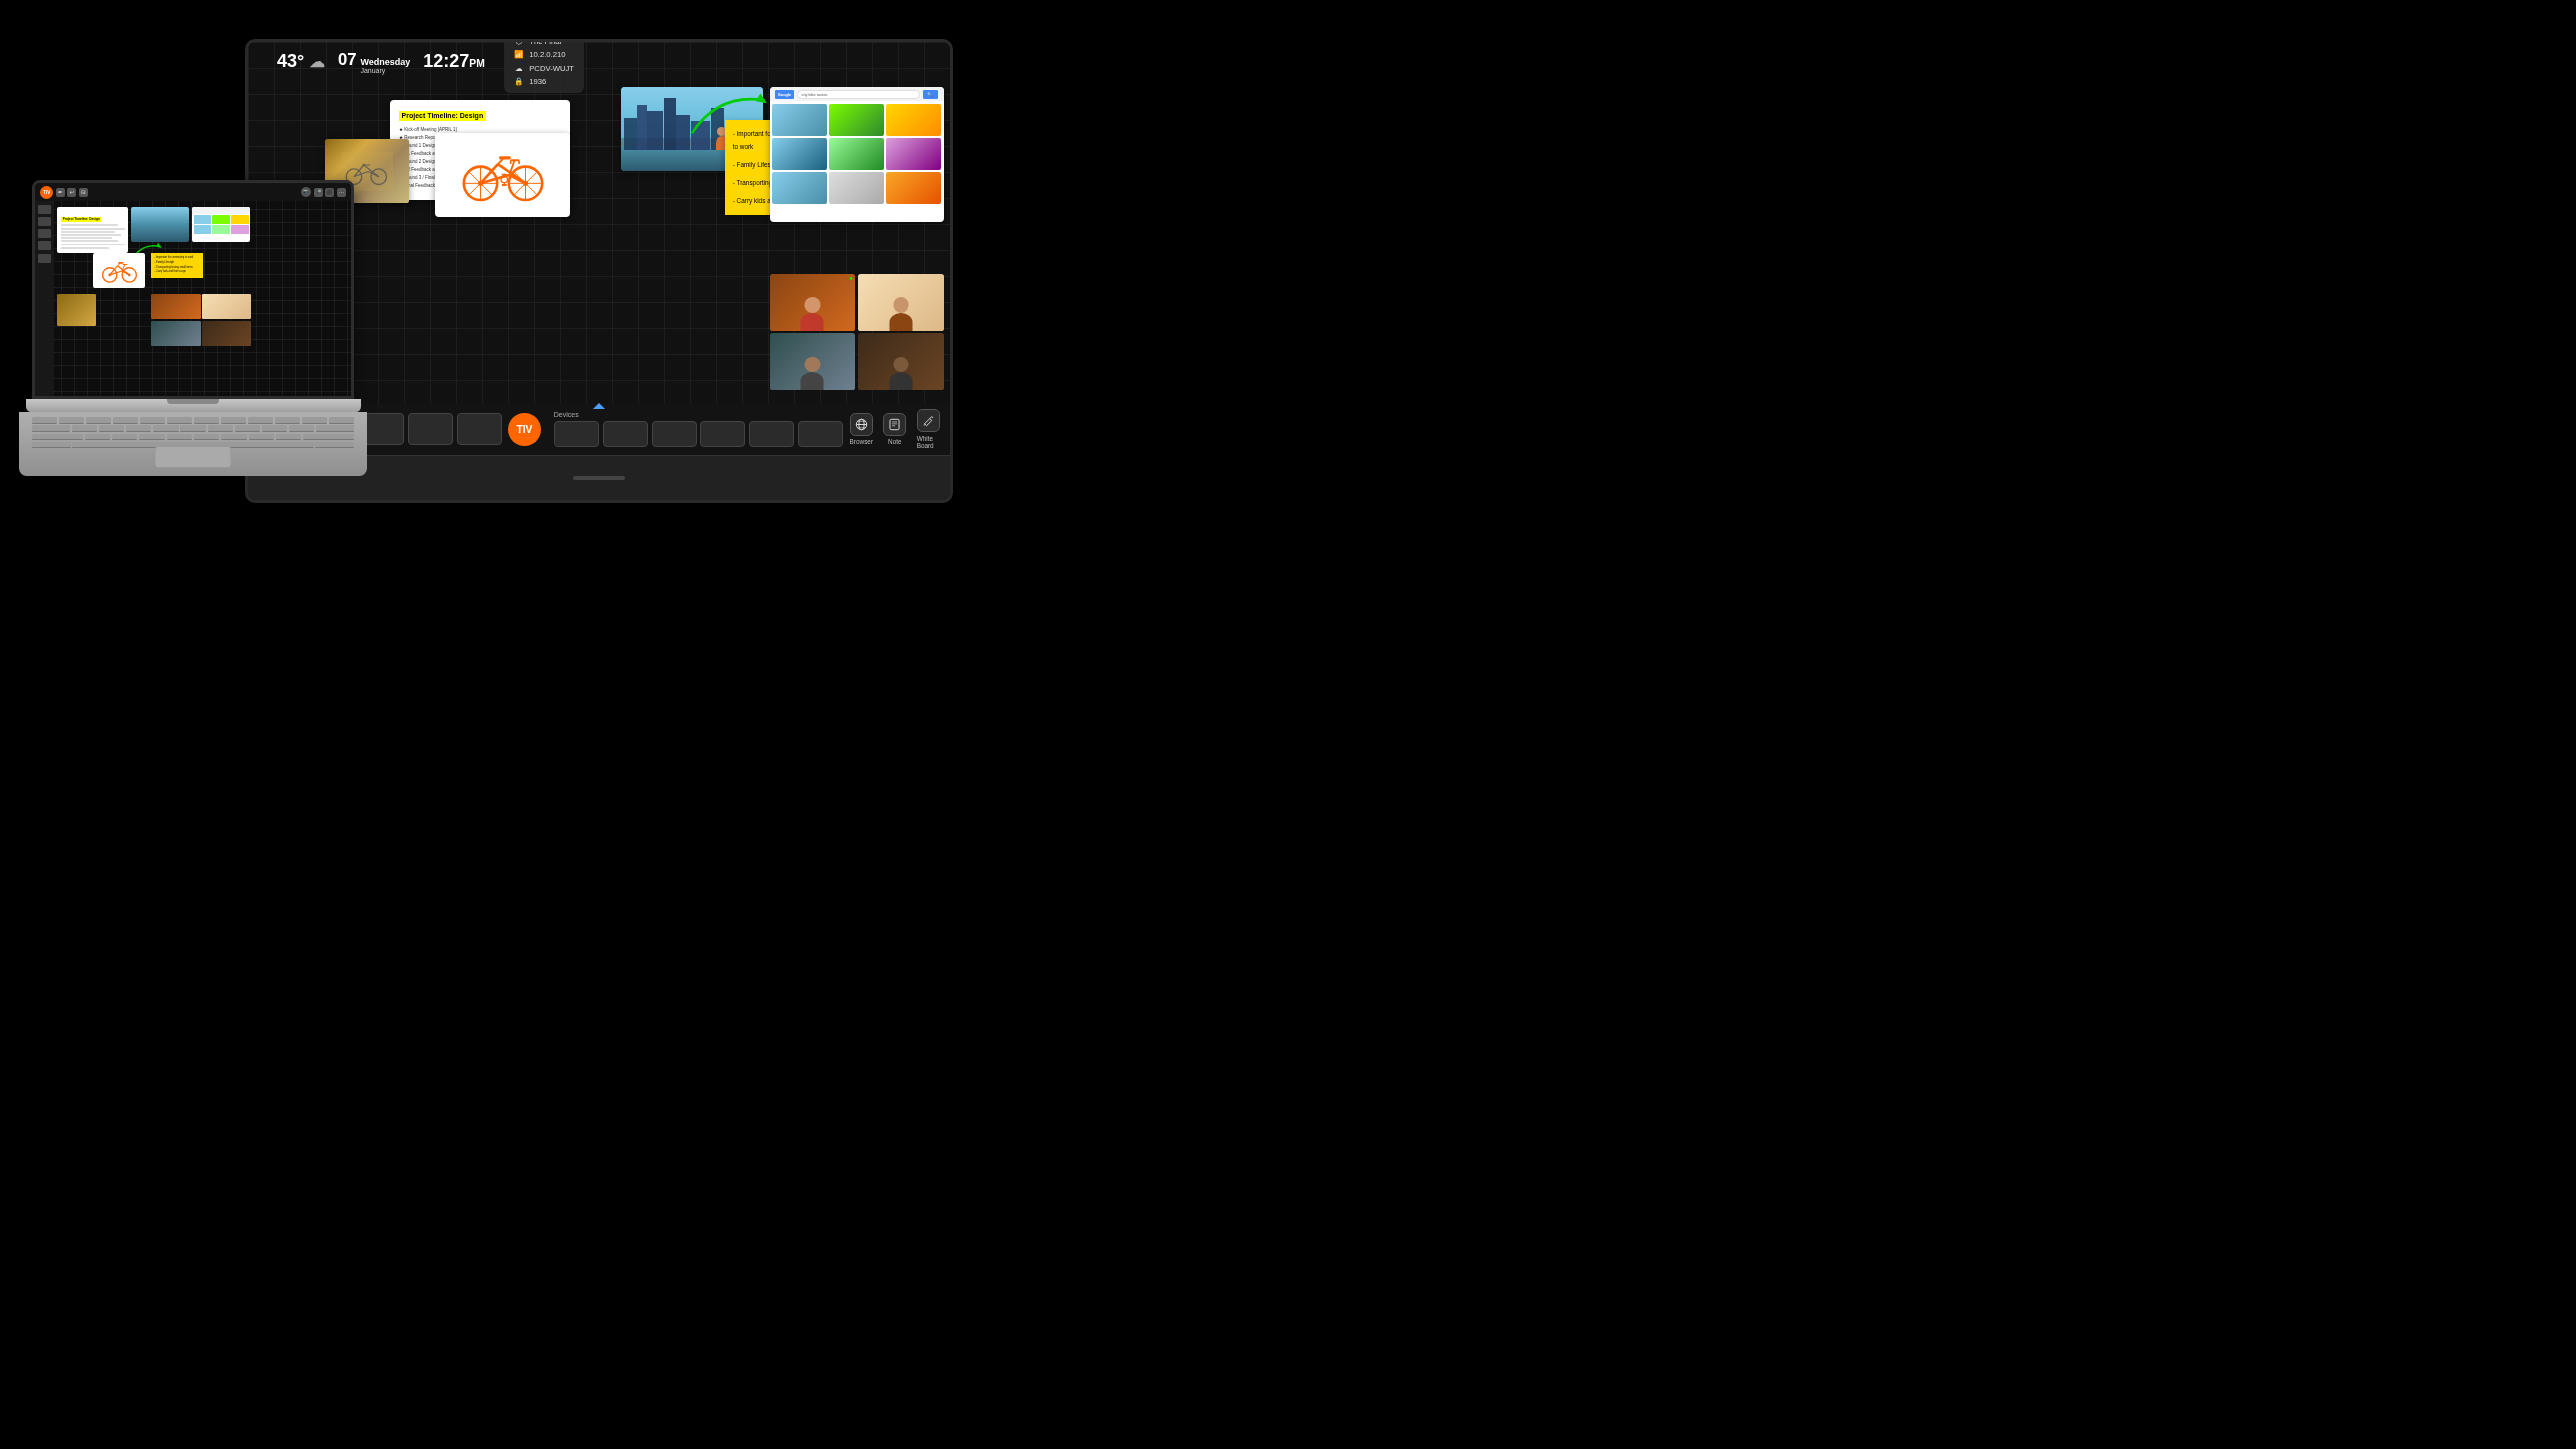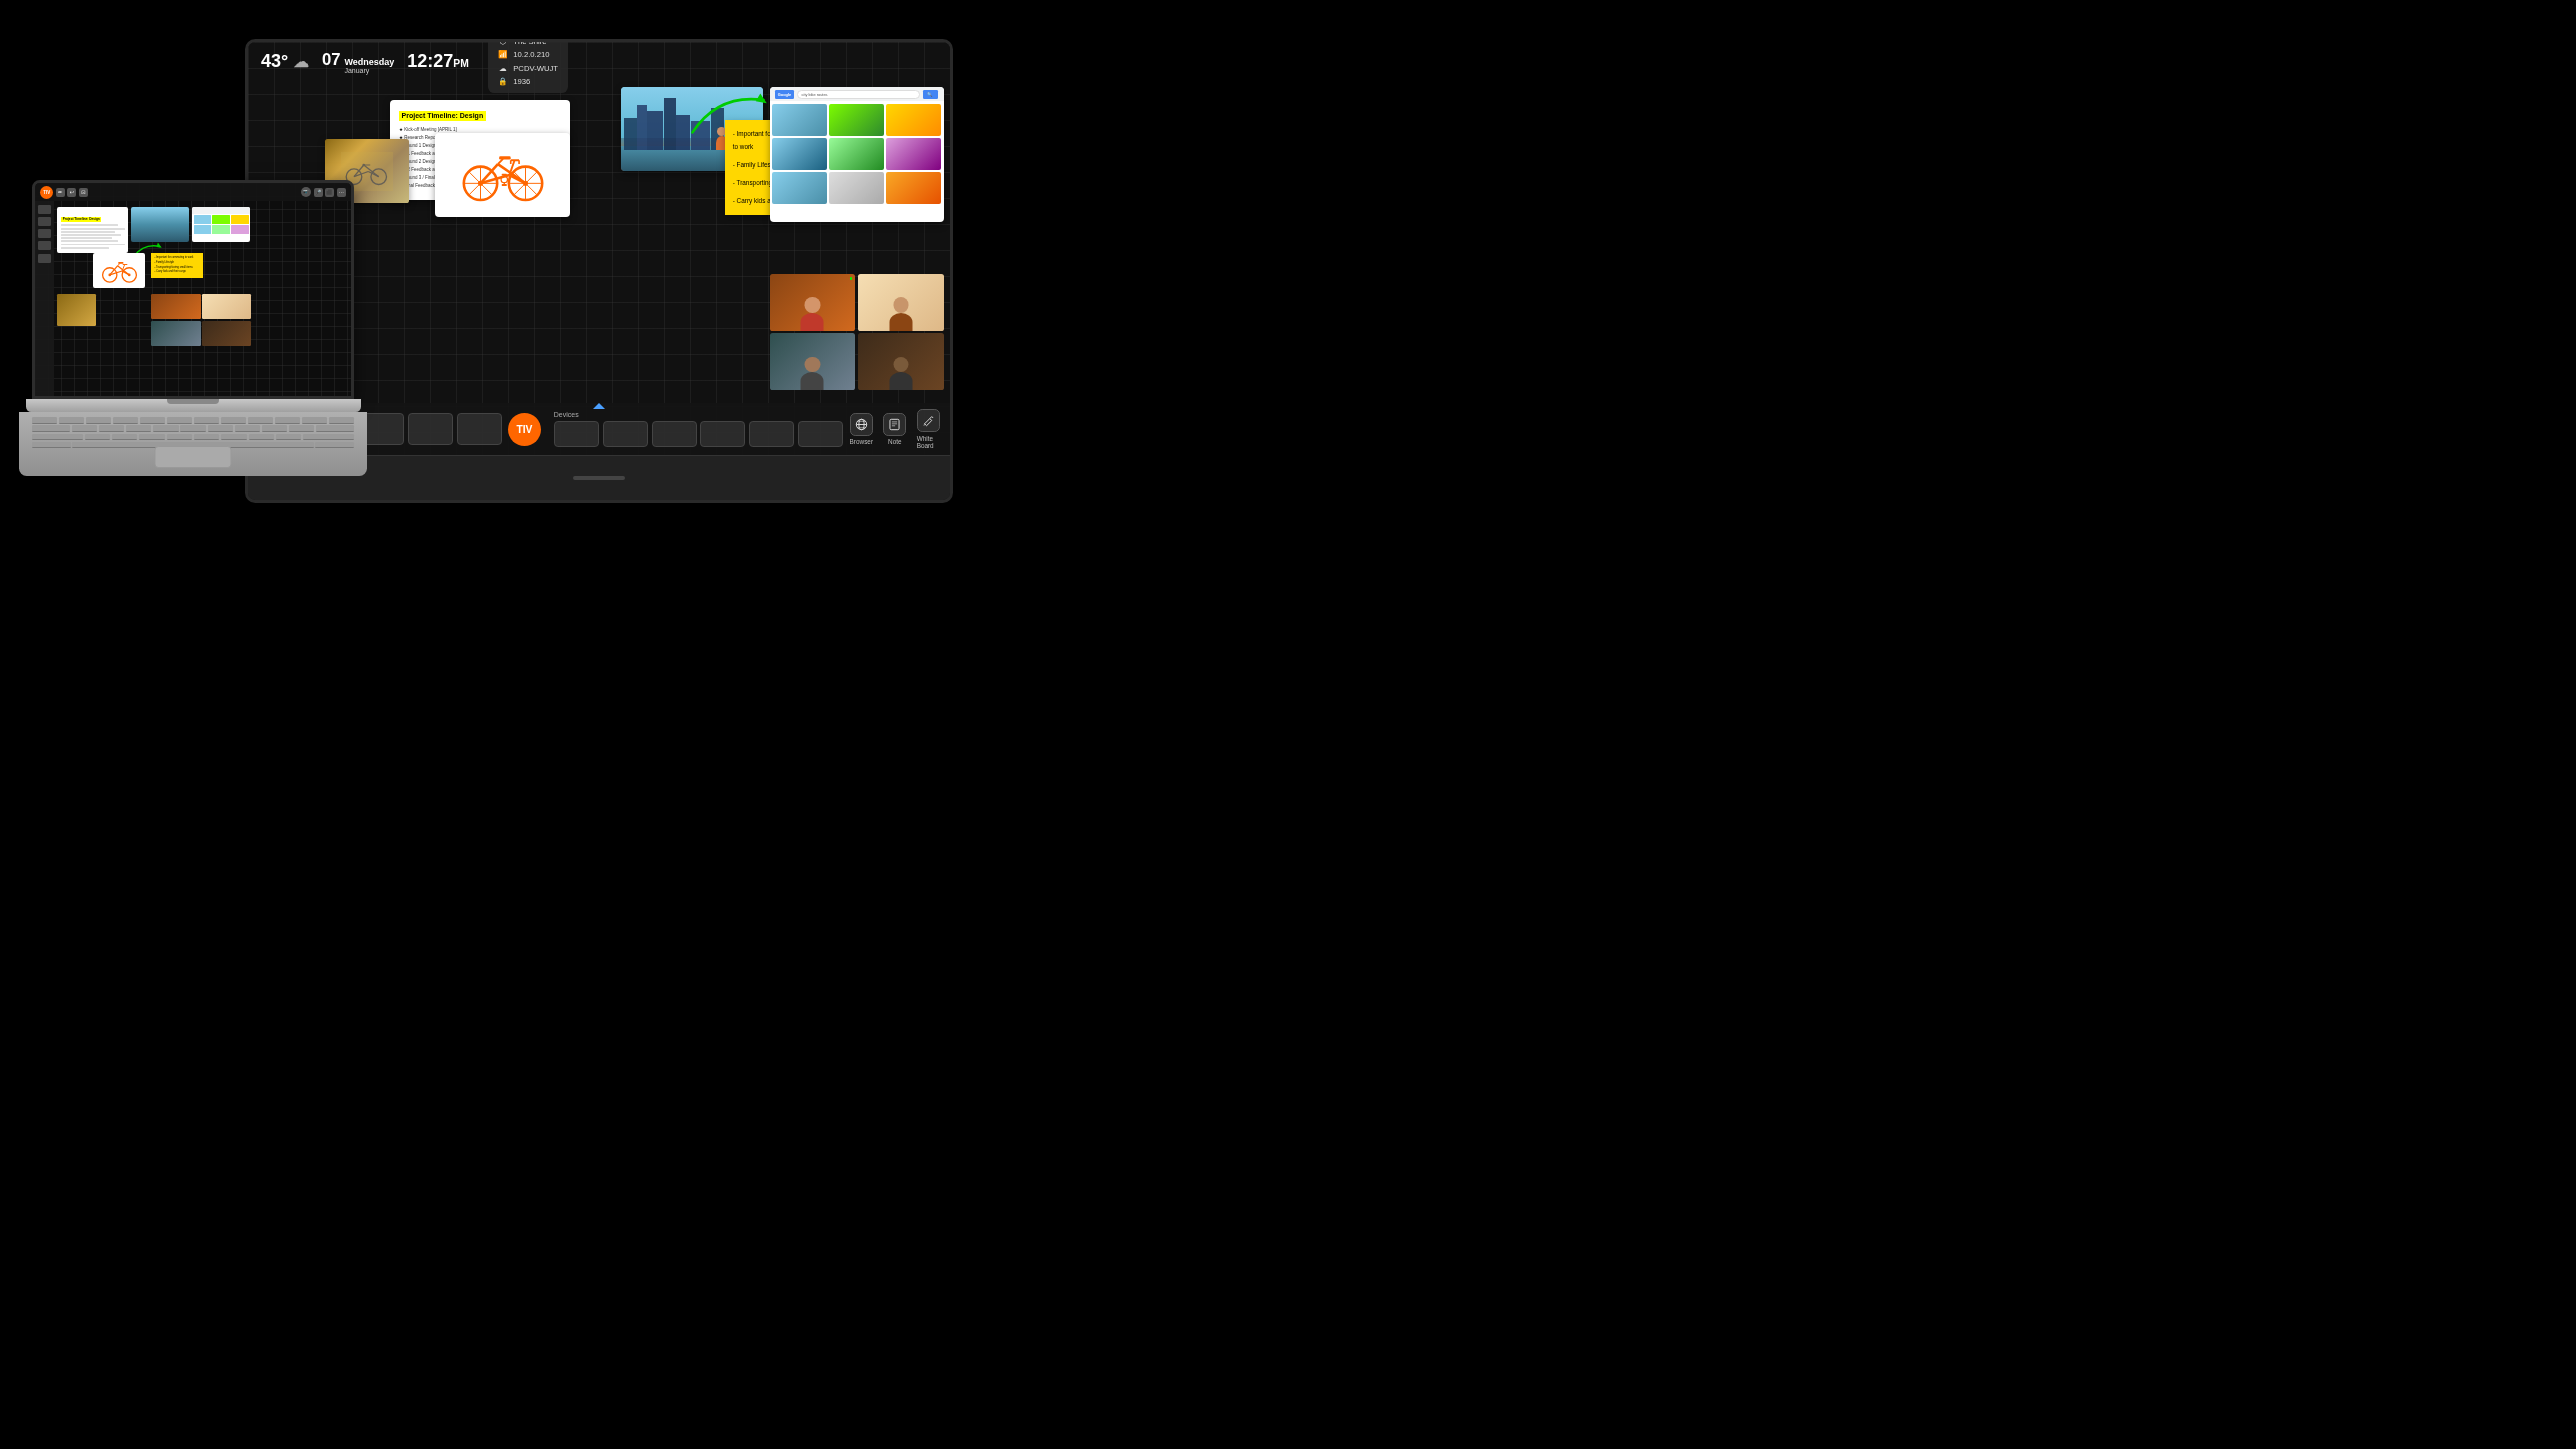--- a/index.html
+++ b/index.html
@@ -65,20 +65,21 @@
       align-items: center;
       padding: 0 13px;
       gap: 19.3px;
       z-index: 10;
     }
 
     .weather-time {
       display: flex;
       align-items: center;
       gap: 13px;
+      margin-left: 16px;
     }
 
     .temperature {
       font-size: 18px;
       font-weight: bold;
       color: #fff;
       display: flex;
       align-items: center;
       gap: 5.2px;
     }
@@ -769,21 +770,21 @@
           </div>
         </div>
         <div class="time-display">
           <span>12:27</span><span style="font-size:10.3px;">PM</span>
         </div>
       </div>
 
       <div class="info-card">
         <div class="info-row">
           <span class="info-icon">⬡</span>
-          <span>The Shire</span>
+          <span>The Final</span>
         </div>
         <div class="info-row">
           <span class="info-icon">📶</span>
           <span>10.2.0.210</span>
         </div>
         <div class="info-row">
           <span class="info-icon">☁</span>
           <span>PCDV-WUJT</span>
         </div>
         <div class="info-row">

